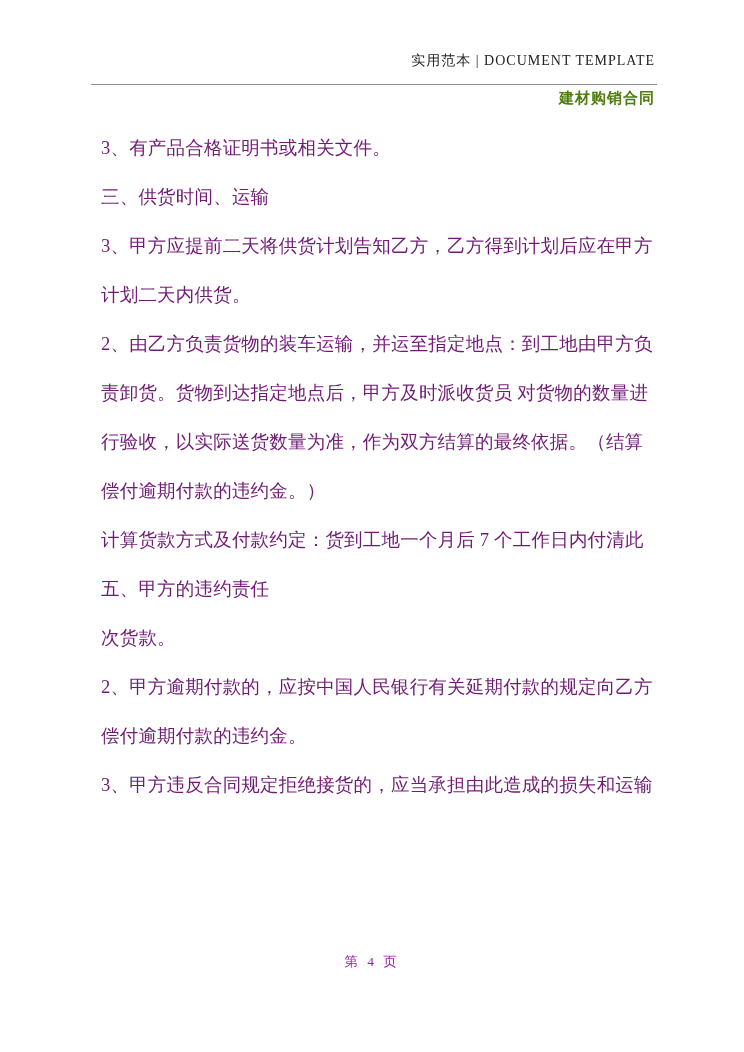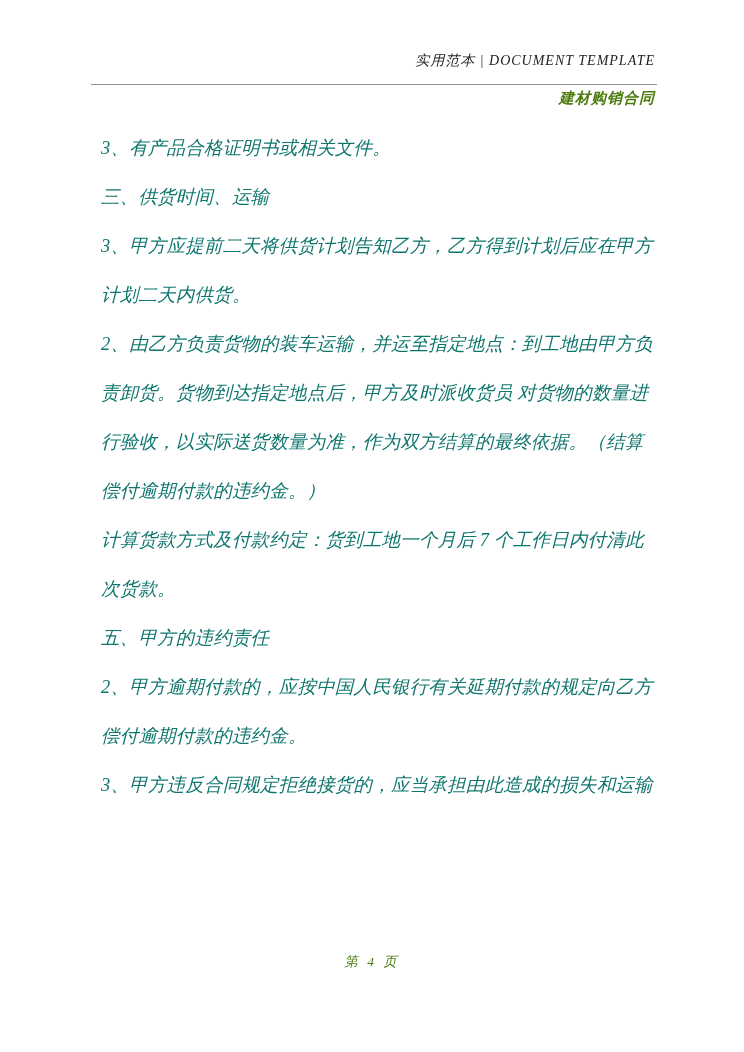--- a/index.html
+++ b/index.html
@@ -8,21 +8,20 @@
     background: #ffffff;
   }
   .page {
     position: relative;
     width: 744px;
     height: 1052px;
     background: #ffffff;
     color: #333333;
     font-family: "Liberation Serif", "DejaVu Serif", serif;
     overflow: hidden;
-    font-style: italic;
   }
   .header-brand {
     position: absolute;
     top: 52px;
     right: 89px;
     font-size: 14px;
     letter-spacing: 1px;
     color: #222222;
     white-space: nowrap;
   }
@@ -49,32 +48,32 @@
     top: 124px;
     left: 101px;
     width: 560px;
   }
   .doc-body p {
     margin: 0;
     padding: 0;
     font-size: 18.5px;
     line-height: 49px;
     letter-spacing: 0.2px;
-    color: #0f766e;
+    color: #701a75;
     white-space: nowrap;
   }
   .page-footer {
     position: absolute;
     top: 953px;
     left: 0;
     width: 100%;
     text-align: center;
     font-size: 13.5px;
     letter-spacing: 3px;
-    color: #4d7c0f;
+    color: #a21caf;
   }
 </style>
 </head>
 <body>
 
 <div class="page">
 
   <div class="header-brand">实用范本 | DOCUMENT TEMPLATE</div>
 
   <div class="header-rule"></div>
@@ -95,23 +94,23 @@
 
       <p>责卸货。货物到达指定地点后，甲方及时派收货员 对货物的数量进</p>
 
       <p>行验收，以实际送货数量为准，作为双方结算的最终依据。（结算</p>
 
       <p>偿付逾期付款的违约金。）</p>
 
 
       <p>计算货款方式及付款约定：货到工地一个月后 7 个工作日内付清此</p>
 
+      <p>五、甲方的违约责任</p>
+
       <p>次货款。</p>
-
-      <p>五、甲方的违约责任</p>
 
 
       <p>2、甲方逾期付款的，应按中国人民银行有关延期付款的规定向乙方</p>
 
       <p>偿付逾期付款的违约金。</p>
 
       <p>3、甲方违反合同规定拒绝接货的，应当承担由此造成的损失和运输</p>
     </div>
 
   <div class="page-footer">

